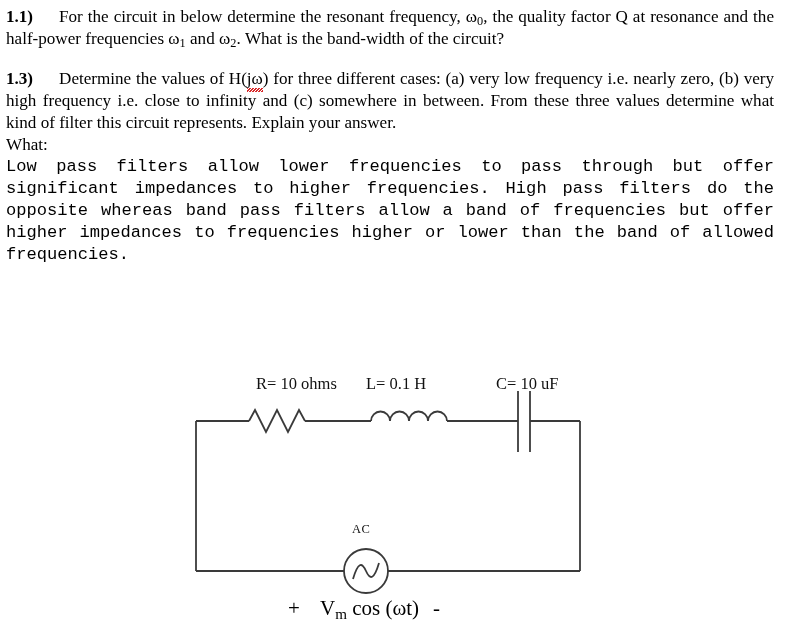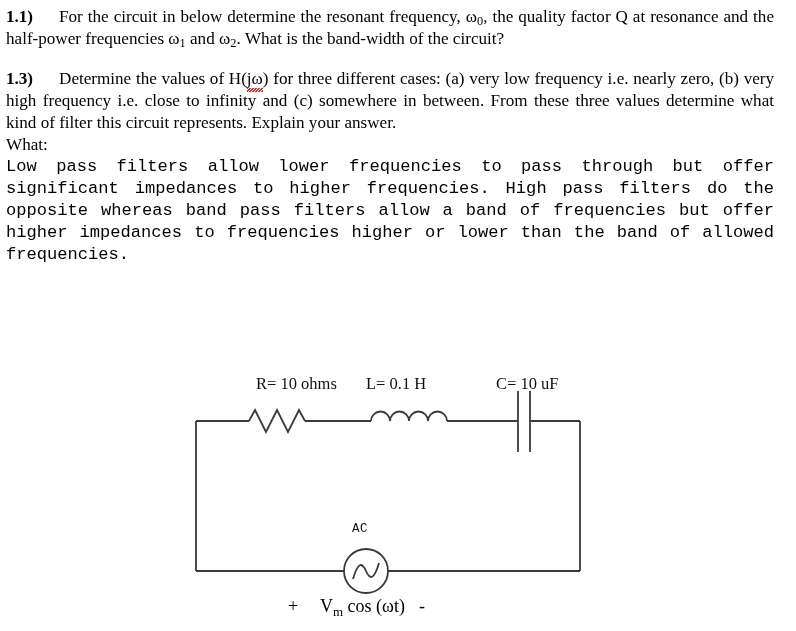--- a/index.html
+++ b/index.html
@@ -90,29 +90,29 @@
     font-family: "Liberation Serif", "DejaVu Serif", serif;
     font-size: 16.5px;
     white-space: nowrap;
     color: #111;
   }
   .lbl-r { left: 216px; top: 8px; margin-left: 40px; }
   .lbl-l { left: 366px; top: 8px; }
   .lbl-c { left: 472px; top: 8px; margin-left: 24px; }
   .lbl-ac {
     left: 352px; top: 156px;
-    font-family: Liberation Mono, monospace;
+    font-family: Liberation Serif, serif;
     font-size: 12.5px;
     letter-spacing: 0.4px;
   }
   .src-label {
     position: absolute;
     left: 288px;
     top: 230px;
-    font-size: 18px;
+    font-size: 21px;
     white-space: nowrap;
   }
   .src-label .plus { display: inline-block; width: 32px; }
   .src-label .minus { display: inline-block; margin-left: 14px; }
 </style>
 </head>
 <body>
 
 <div class="page">
 

